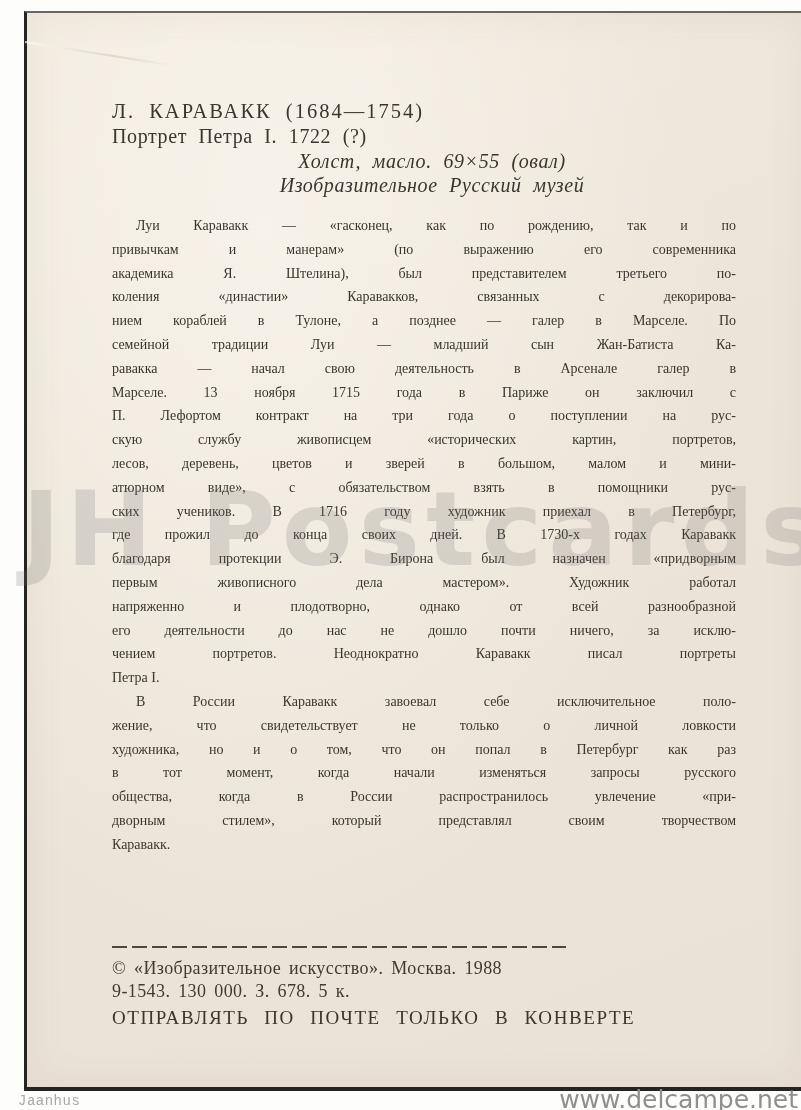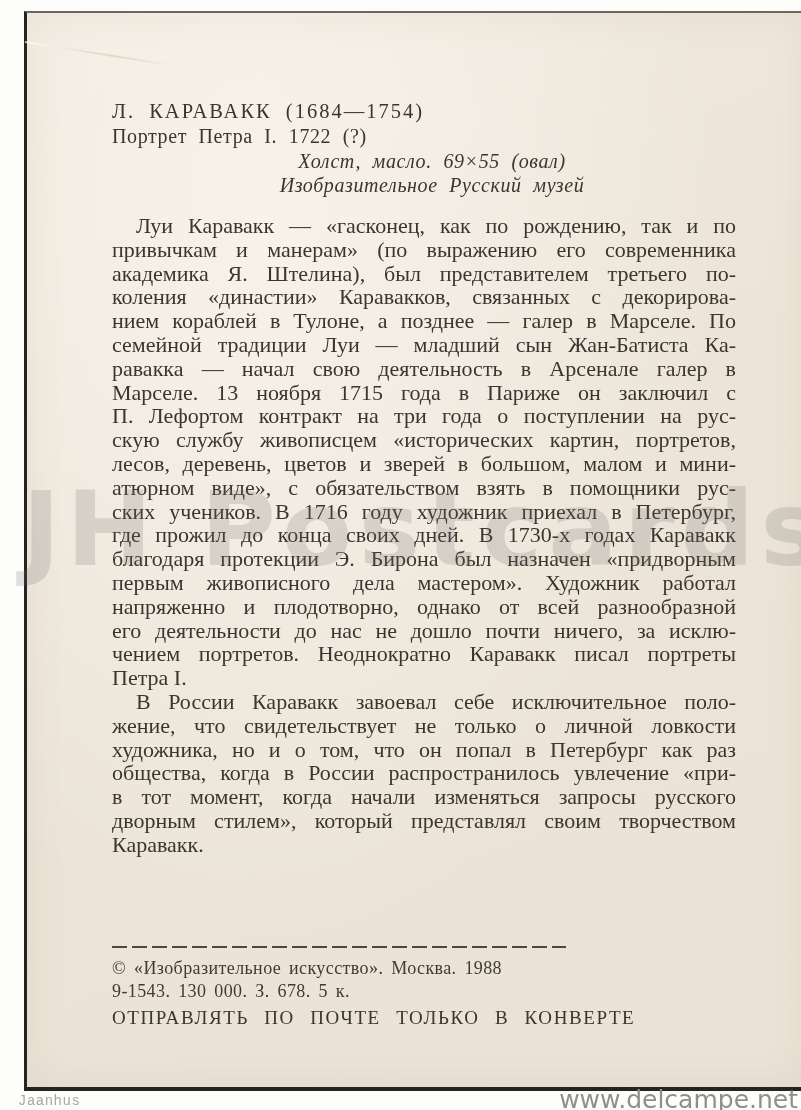--- a/index.html
+++ b/index.html
@@ -43,21 +43,21 @@
   .h-line { line-height: 24.8px; font-size: 20px; letter-spacing: 0.6px; word-spacing: 6px; }
   .h-artist { font-size: 20.5px; letter-spacing: 2px; word-spacing: 7px; }
   .h-italic { font-style: italic; text-align: center; }
 
   
   .body-text {
     position: absolute; left: 85px; top: 201px; width: 624px;
     color: #3a362f;
   }
   .bline {
-    font-size: 22px; line-height: 23.8px;
+    font-size: 14px; line-height: 23.8px;
     text-align: justify; text-align-last: justify;
     white-space: normal;
   }
   .bline.first { text-indent: 24px; }
   .bline.last { text-align-last: left; }
 
   
   .imprint { position: absolute; left: 85px; top: 933px; width: 624px; color: #3f3b34; }
   .divider-rule {
     width: 454px; height: 2px; margin-bottom: 9px;
@@ -124,22 +124,22 @@
         <div class="bline">где прожил до конца своих дней. В 1730-х годах Каравакк</div>
         <div class="bline">благодаря протекции Э. Бирона был назначен «придворным</div>
         <div class="bline">первым живописного дела мастером». Художник работал</div>
         <div class="bline">напряженно и плодотворно, однако от всей разнообразной</div>
         <div class="bline">его деятельности до нас не дошло почти ничего, за исклю-</div>
         <div class="bline">чением портретов. Неоднократно Каравакк писал портреты</div>
         <div class="bline last">Петра I.</div>
         <div class="bline first">В России Каравакк завоевал себе исключительное поло-</div>
         <div class="bline">жение, что свидетельствует не только о личной ловкости</div>
         <div class="bline">художника, но и о том, что он попал в Петербург как раз</div>
+        <div class="bline">в тот момент, когда начали изменяться запросы русского</div>
         <div class="bline">общества, когда в России распространилось увлечение «при-</div>
-        <div class="bline">в тот момент, когда начали изменяться запросы русского</div>
         <div class="bline">дворным стилем», который представлял своим творчеством</div>
         <div class="bline last">Каравакк.</div>
       </div>
 
     <div class="imprint">
       <div class="divider-rule"></div>
       <div class="imprint-line">© «Изобразительное искусство». Москва. 1988</div>
       <div class="imprint-line">9-1543. 130 000. З. 678. 5 к.</div>
     </div>
 

